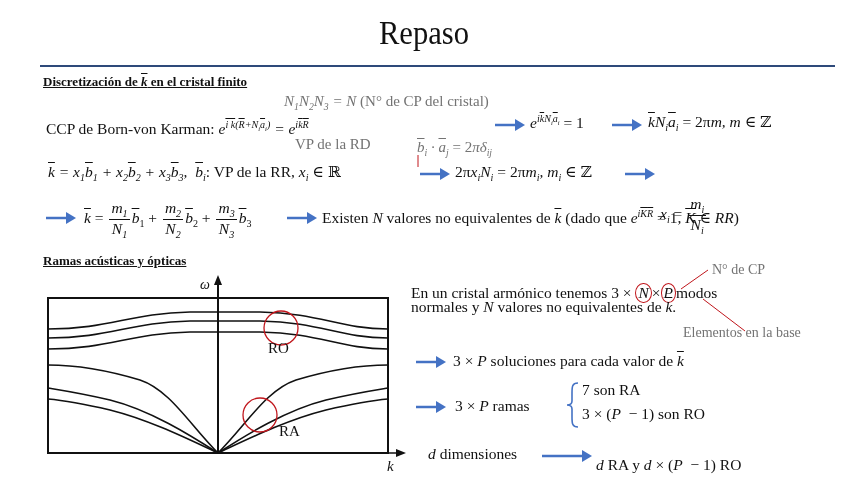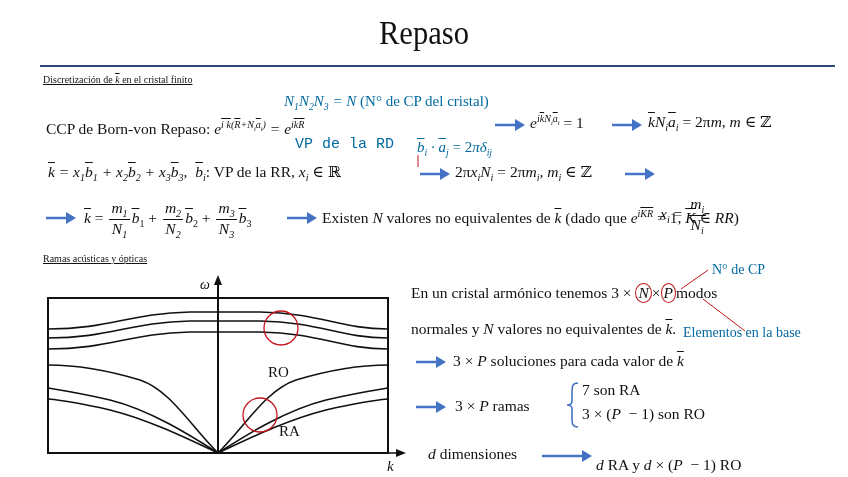--- a/index.html
+++ b/index.html
@@ -1,23 +1,23 @@
 <!DOCTYPE html>
 <html><head>
 <meta charset="utf-8">
 <style>
   html, body { margin:0; padding:0; }
   body { width:848px; height:477px; background:#ffffff; position:relative; overflow:hidden;
          font-family:"Liberation Serif", "DejaVu Serif", serif; color:#111; }
   .abs { position:absolute; white-space:nowrap; }
   .title { left:0; width:848px; top:14px; text-align:center; font-size:34px; font-family:"Liberation Serif", serif; transform:scaleX(0.9); }
   .rule { left:40px; top:65px; width:795px; height:2px; background:#2e4a7a; }
-  .section { font-weight:normal; text-decoration:underline; font-size:10px; }
+  .section { font-weight:bold; text-decoration:underline; font-size:13px; }
   .txt { font-size:15.5px; }
-  .red { color:#0369a1; }
+  .red { color:#737373; }
   .it { font-style:italic; }
   .ov { text-decoration:overline; }
   sub, sup { font-size:65%; }
   .frac { display:inline-flex; flex-direction:column; align-items:center; vertical-align:middle; font-style:italic; line-height:1.1; margin:0 2px; }
   .frac .num { border-bottom:1px solid #111; padding:0 2px; }
   svg { position:absolute; }
 </style>
 </head>
 <body>
 
@@ -26,23 +26,23 @@
 
 <div class="abs section" style="left:43px; top:74px;">
   <span>Discretización de </span><span class="it ov">k</span><span> en el cristal finito</span>
 </div>
 
 <div class="abs txt red" style="left:284px; top:93px; font-size:15px;">
   <span class="it">N<sub>1</sub>N<sub>2</sub>N<sub>3</sub> = N</span> <span>(N° de CP del cristal)</span>
 </div>
 
 <div class="abs txt" style="left:46px; top:119px;">
-  <span>CCP de Born-von Repaso: </span><span class="it">e<sup><span class="ov">i k</span>(<span class="ov">R</span>+N<sub>i</sub><span class="ov">a</span><sub>i</sub>)</sup></span> <span class="it">= e<sup>i<span class="ov">k</span><span class="ov">R</span></sup></span>
+  <span>CCP de Born-von Karman: </span><span class="it">e<sup><span class="ov">i k</span>(<span class="ov">R</span>+N<sub>i</sub><span class="ov">a</span><sub>i</sub>)</sup></span> <span class="it">= e<sup>i<span class="ov">k</span><span class="ov">R</span></sup></span>
 </div>
-<div class="abs txt red" style="left:295px; top:136px; font-size:15px;font-family:Liberation Mono, monospace;">VP de la RD</div>
+<div class="abs txt red" style="left:295px; top:136px; font-size:15px;">VP de la RD</div>
 
 <svg style="left:495px; top:118px;" width="30" height="14">
     <line x1="0" y1="7" x2="22" y2="7" stroke="#4472c4" stroke-width="2.5"></line>
     <polygon points="20,1 30,7 20,13" fill="#4472c4"></polygon>
   </svg>
 <div class="abs txt it" style="left:530px; top:113px;">e<sup>i<span class="ov">k</span>N<sub>i</sub><span class="ov">a</span><sub>i</sub></sup> <span style="font-style:normal">= 1</span></div>
 <svg style="left:612px; top:118px;" width="30" height="14">
     <line x1="0" y1="7" x2="22" y2="7" stroke="#4472c4" stroke-width="2.5"></line>
     <polygon points="20,1 30,7 20,13" fill="#4472c4"></polygon>
   </svg>
@@ -116,29 +116,29 @@
   <path d="M178,178 C150,150 130,115 100,105 C60,93 30,90 8,90" fill="none" stroke="#111" stroke-width="1.6"></path>
   <path d="M178,178 C150,160 110,135 70,125 C40,118 20,115 8,113" fill="none" stroke="#111" stroke-width="1.6"></path>
   <path d="M178,178 C150,165 110,145 70,135 C40,128 20,125 8,124" fill="none" stroke="#111" stroke-width="1.6"></path>
   <path d="M178,178 C206,150 226,115 256,105 C296,93 326,90 348,90" fill="none" stroke="#111" stroke-width="1.6"></path>
   <path d="M178,178 C206,160 246,135 286,125 C316,118 336,115 348,113" fill="none" stroke="#111" stroke-width="1.6"></path>
   <path d="M178,178 C206,165 246,145 286,135 C316,128 336,125 348,124" fill="none" stroke="#111" stroke-width="1.6"></path>
 
   <circle cx="241" cy="53" r="17" fill="none" stroke="#c0161c" stroke-width="1.3"></circle>
   <circle cx="220" cy="140" r="17" fill="none" stroke="#c0161c" stroke-width="1.3"></circle>
 </svg>
-<div class="abs txt" style="left:268px; top:340px; font-size:15px;margin-top:24px;">RO</div>
+<div class="abs txt" style="left:268px; top:340px; font-size:15px;">RO</div>
 <div class="abs txt" style="left:279px; top:423px; font-size:15px;">RA</div>
 
 <div class="abs txt red" style="left:712px; top:262px; font-size:14px;">N° de CP</div>
 <div class="abs txt" style="left:411px; top:283px;">
   <span>En un cristal armónico tenemos 3 ×</span>
   <span class="it" style="display:inline-block; border:1.3px solid #c0161c; border-radius:50%; padding:0 2px;">N</span>×<span class="it" style="display:inline-block; border:1.3px solid #c0161c; border-radius:50%; padding:0 2px;">P</span><span>modos</span>
 </div>
-<div class="abs txt" style="left:411px; top:320px;">
+<div class="abs txt" style="left:411px; top:298px;">
   normales y <span class="it">N</span> valores no equivalentes de <span class="it ov">k</span>.
 </div>
 <svg style="left:540px; top:265px;" width="240" height="75">
   <line x1="168" y1="5" x2="141" y2="24" stroke="#c0161c" stroke-width="1"></line>
   <line x1="163" y1="34" x2="205" y2="66" stroke="#c0161c" stroke-width="1"></line>
 </svg>
 <div class="abs txt red" style="left:683px; top:325px; font-size:14px;">Elementos en la base</div>
 
 <svg style="left:416px; top:355px;" width="30" height="14">
     <line x1="0" y1="7" x2="22" y2="7" stroke="#4472c4" stroke-width="2.5"></line>

